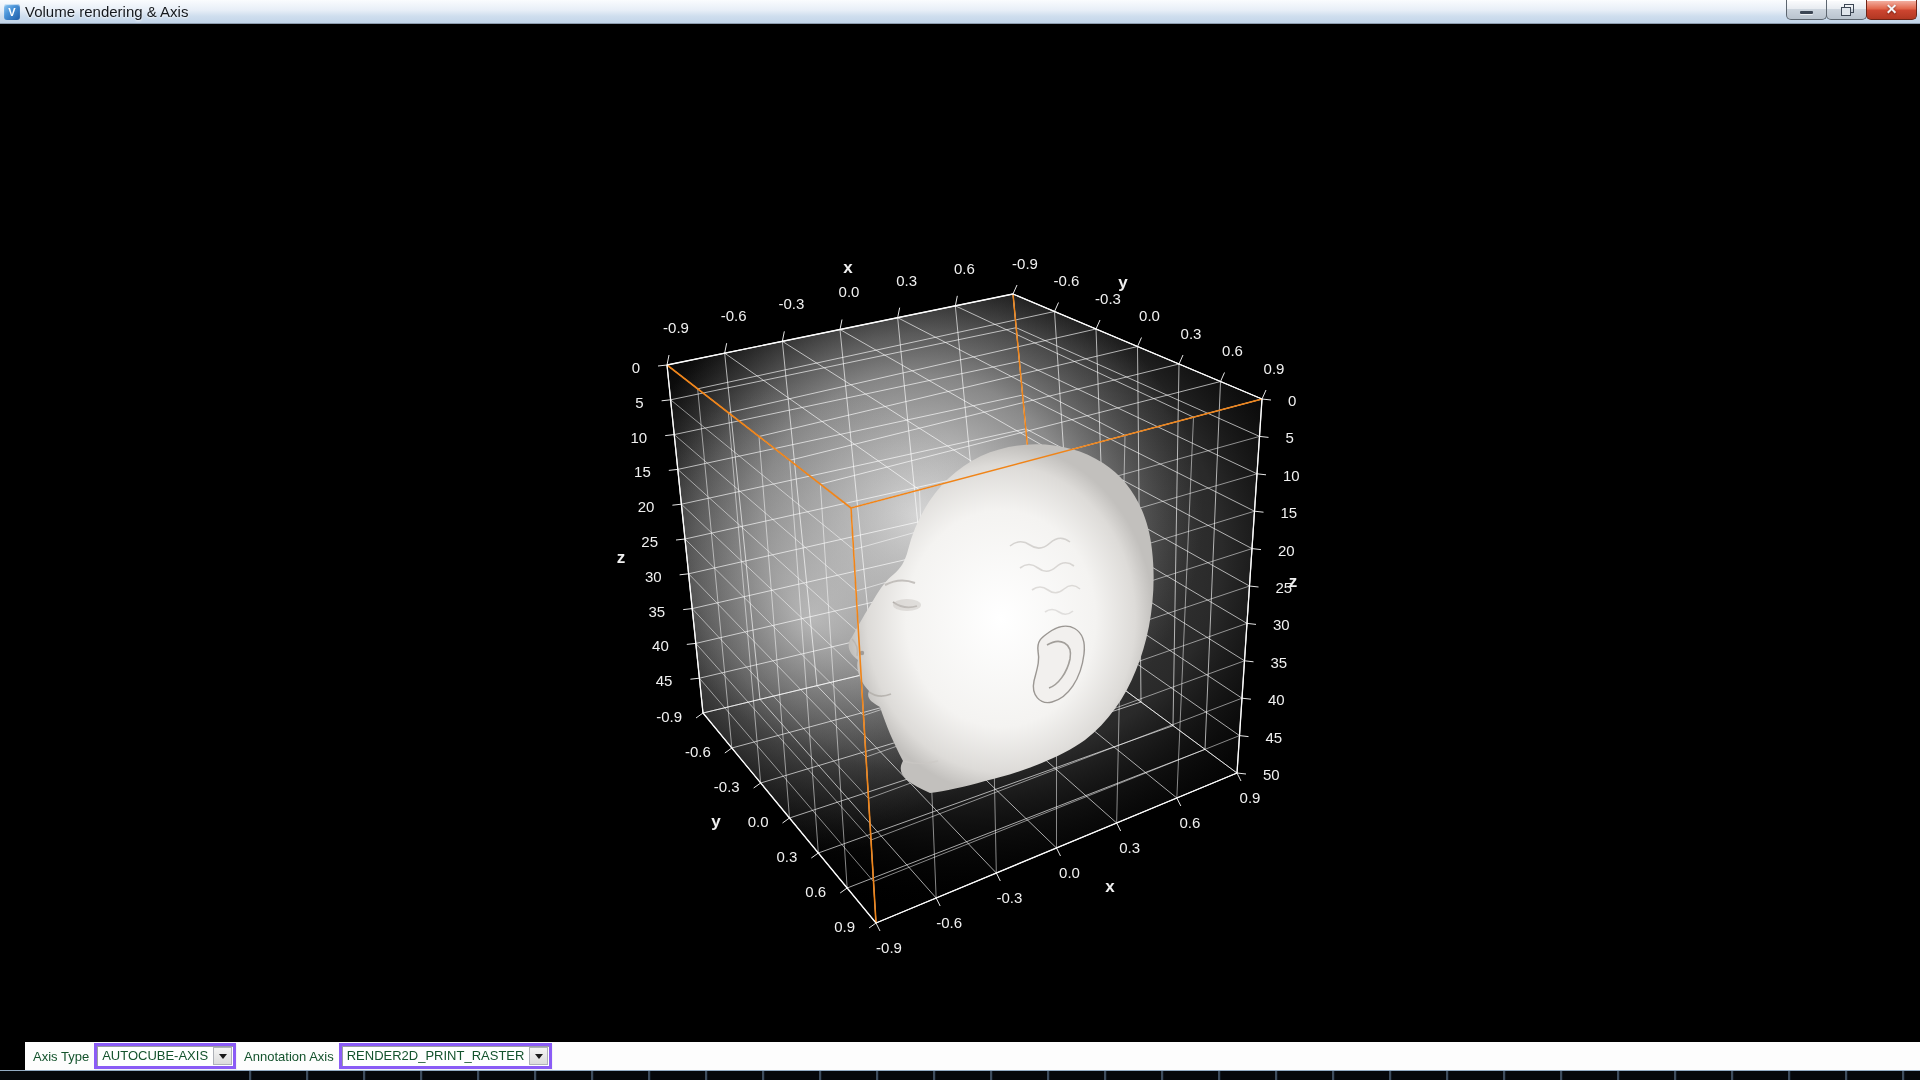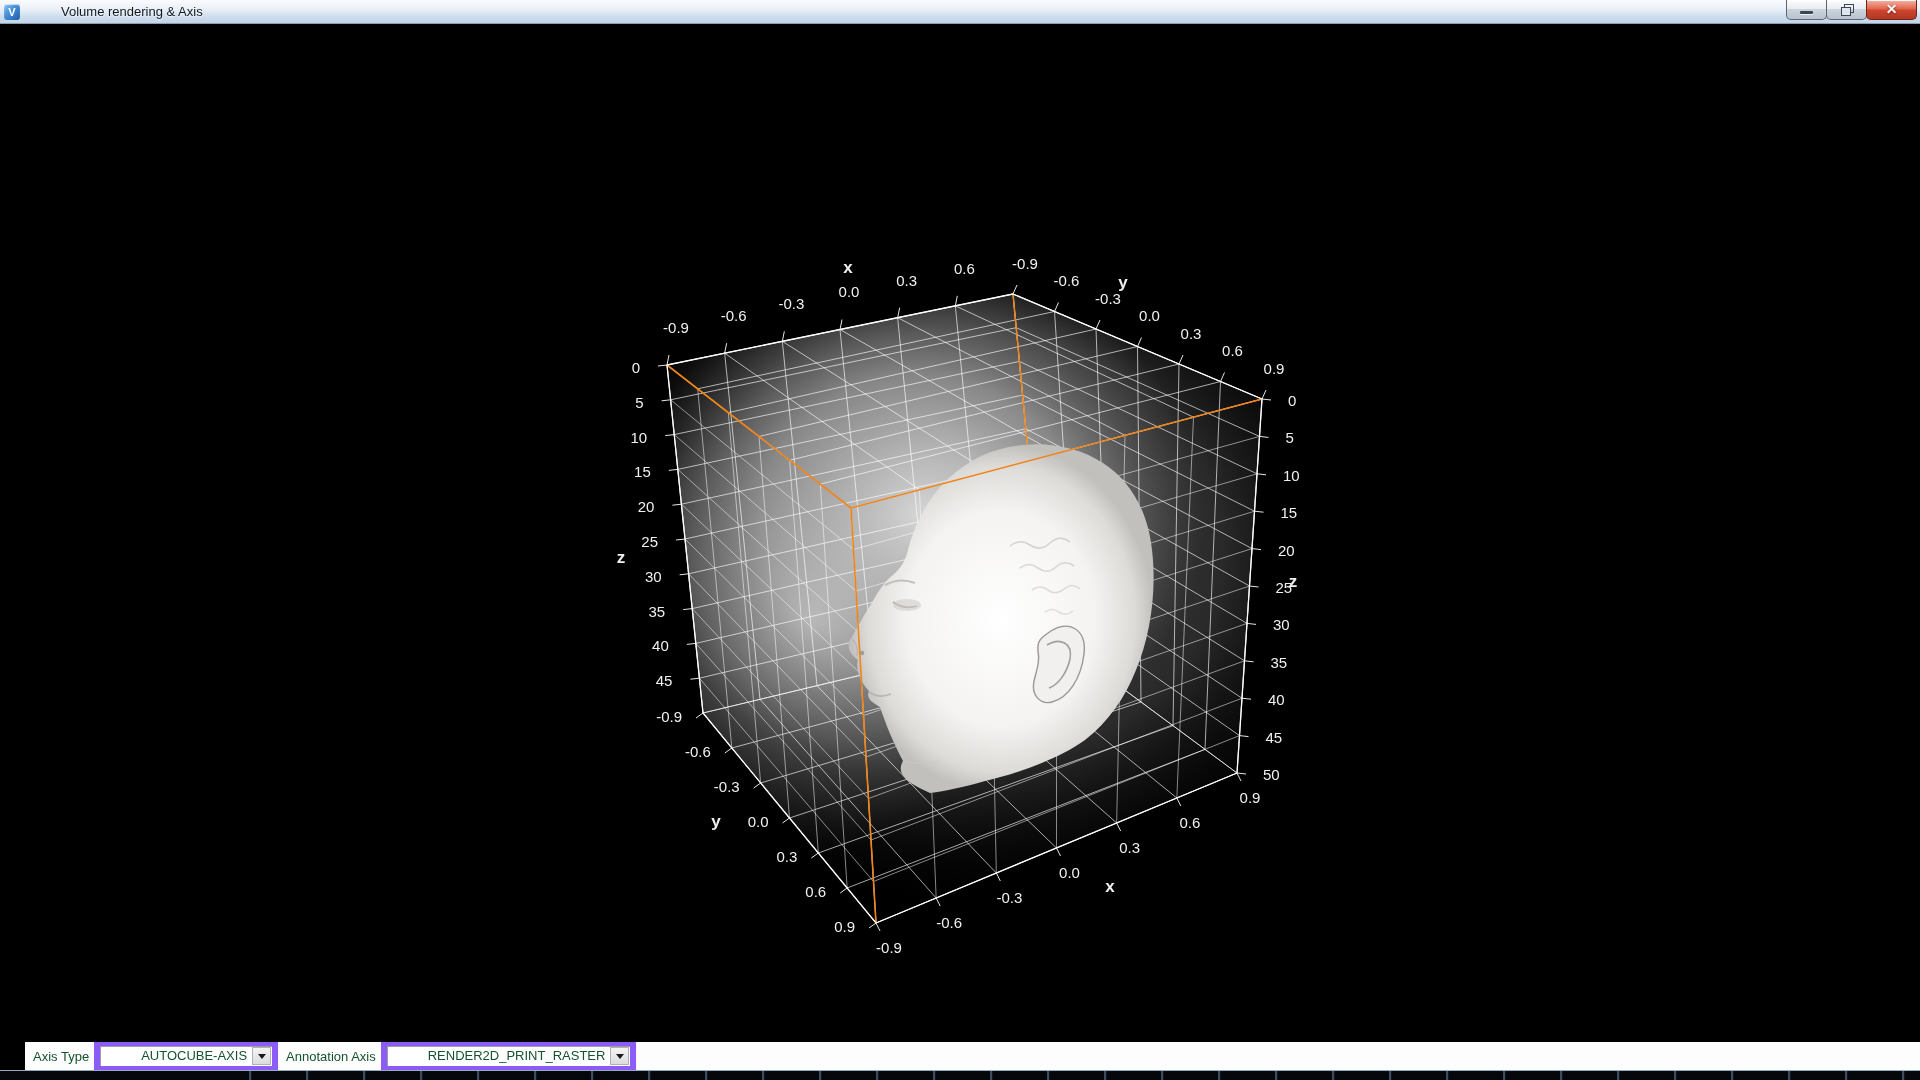--- a/index.html
+++ b/index.html
@@ -7,21 +7,21 @@
   .app{position:absolute;inset:0;display:flex;flex-direction:column;}
 
   
   .titlebar{position:relative;height:23px;flex:0 0 23px;
     background:linear-gradient(#fafcfe,#e7eef7 45%,#cfdeee 70%,#c3d5e9);
     border-bottom:1px solid #8d9cae;display:flex;align-items:center;}
   .app-icon{width:16px;height:16px;margin:0 5px 0 4px;border-radius:3px;position:relative;
     background:linear-gradient(135deg,#8ec7f2 0%,#4a93d8 40%,#1d5ca8 100%);
     box-shadow:inset 0 1px 1px rgba(255,255,255,.7);color:#fff;font-size:11px;font-weight:bold;
     text-align:center;line-height:16px;}
-  .title-text{font-size:13px;color:#14181d;text-shadow:0 1px 2px rgba(255,255,255,.9);margin-left:36px;}
+  .title-text{font-size:15px;color:#14181d;text-shadow:0 1px 2px rgba(255,255,255,.9);}
   .winbtns{position:absolute;top:0;right:3px;display:flex;}
   .winbtn{height:19px;border:1px solid #5d6670;border-top:none;border-radius:0 0 5px 5px;
     margin-left:-1px;display:flex;align-items:center;justify-content:center;
     background:linear-gradient(#fdfdfe,#e8ecf1 45%,#ccd4dd 50%,#b9c3ce);
     box-shadow:inset 0 1px 0 rgba(255,255,255,.9);cursor:pointer;}
   .winbtn.min,.winbtn.restore{width:39px;}
   .winbtn.close{width:49px;background:linear-gradient(#f4b6a9,#e2684d 45%,#cc4530 55%,#b23722);
     border-color:#6e2417;}
   .glyph-min{width:13px;height:3px;background:#3c4654;border-radius:1px;margin-top:6px;
     box-shadow:0 1px 0 rgba(255,255,255,.7);}
@@ -33,21 +33,21 @@
 
   
   .viewport{position:relative;flex:1 1 auto;background:#000;overflow:hidden;}
   .viewport svg{position:absolute;left:0;top:0;}
 
   
   .toolbar{height:28px;flex:0 0 28px;background:#fdfdfd;display:flex;align-items:center;
     font-size:13px;color:#14532d;margin-left:25px;}
   .tb-label{margin:0 5px 0 8px;white-space:nowrap;}
   .combo{height:20px;display:flex;align-items:stretch;background:#fff;
-    border:6px solid #8b5cf6;box-shadow:inset 1px 1px 0 #9a9da3, 1px 1px 0 #f4f4f4;cursor:pointer;padding-left:36px;}
+    border:3px solid #8b5cf6;box-shadow:inset 1px 1px 0 #9a9da3, 1px 1px 0 #f4f4f4;cursor:pointer;}
   .combo-value{padding:0 4px 0 5px;font-size:13px;line-height:19px;white-space:nowrap;}
   .combo-btn{width:17px;margin:1px;background:linear-gradient(#f4f4f4,#dcdcdc);
     border:1px solid #aeb1b8;display:flex;align-items:center;justify-content:center;}
   .arrow-down{width:0;height:0;border-left:4px solid transparent;border-right:4px solid transparent;
     border-top:5px solid #1a1a1a;}
 
   
   .taskbar{height:9px;flex:0 0 9px;background:#05070b;border-top:1px solid #93abc4;position:relative;}
   .taskbar .segs{position:absolute;inset:0 0 0 195px;
     background:repeating-linear-gradient(90deg,rgba(40,58,80,.0) 0 54px,rgba(130,160,195,.45) 54px 56px,rgba(22,32,46,.6) 56px 57px);}

